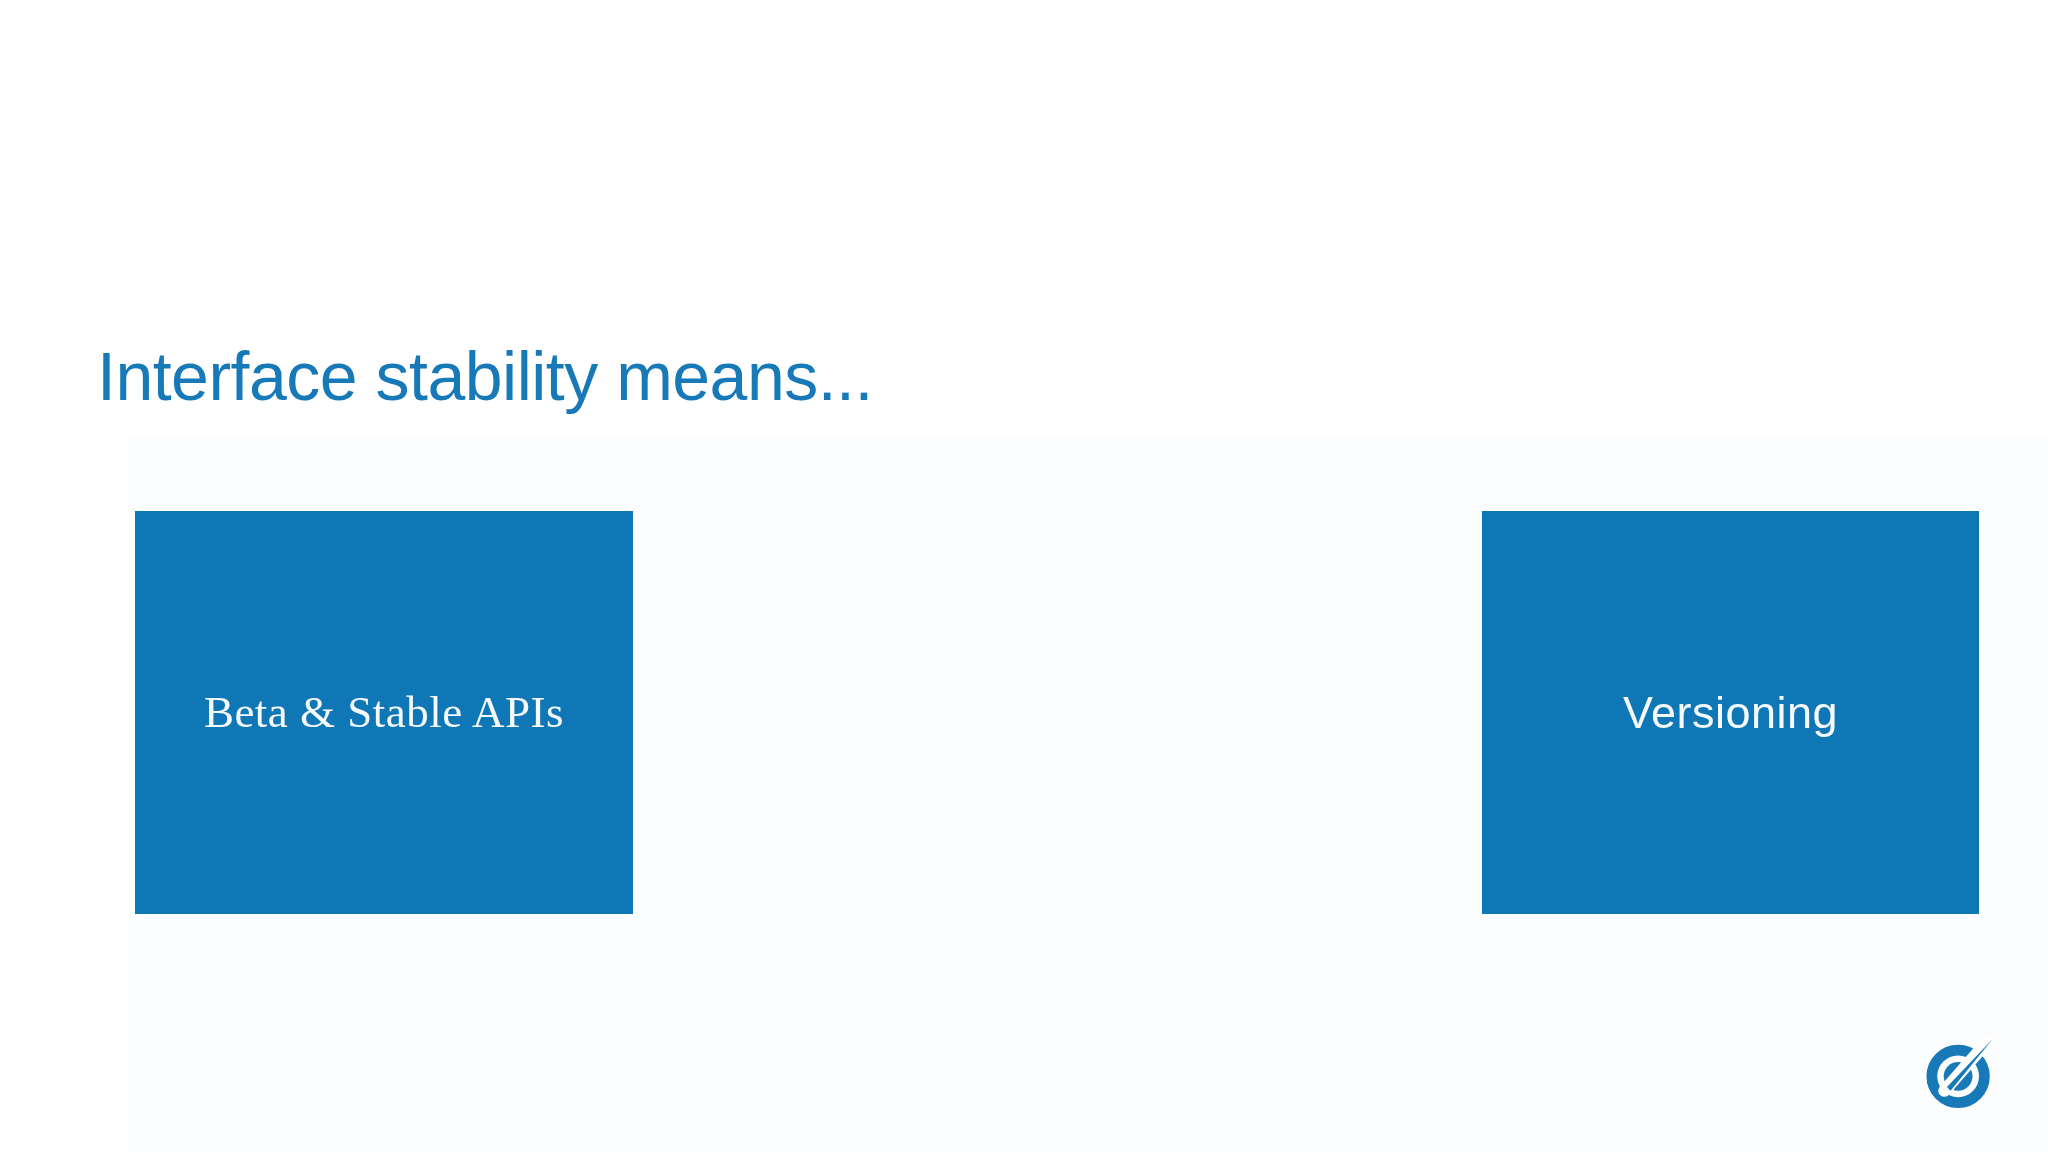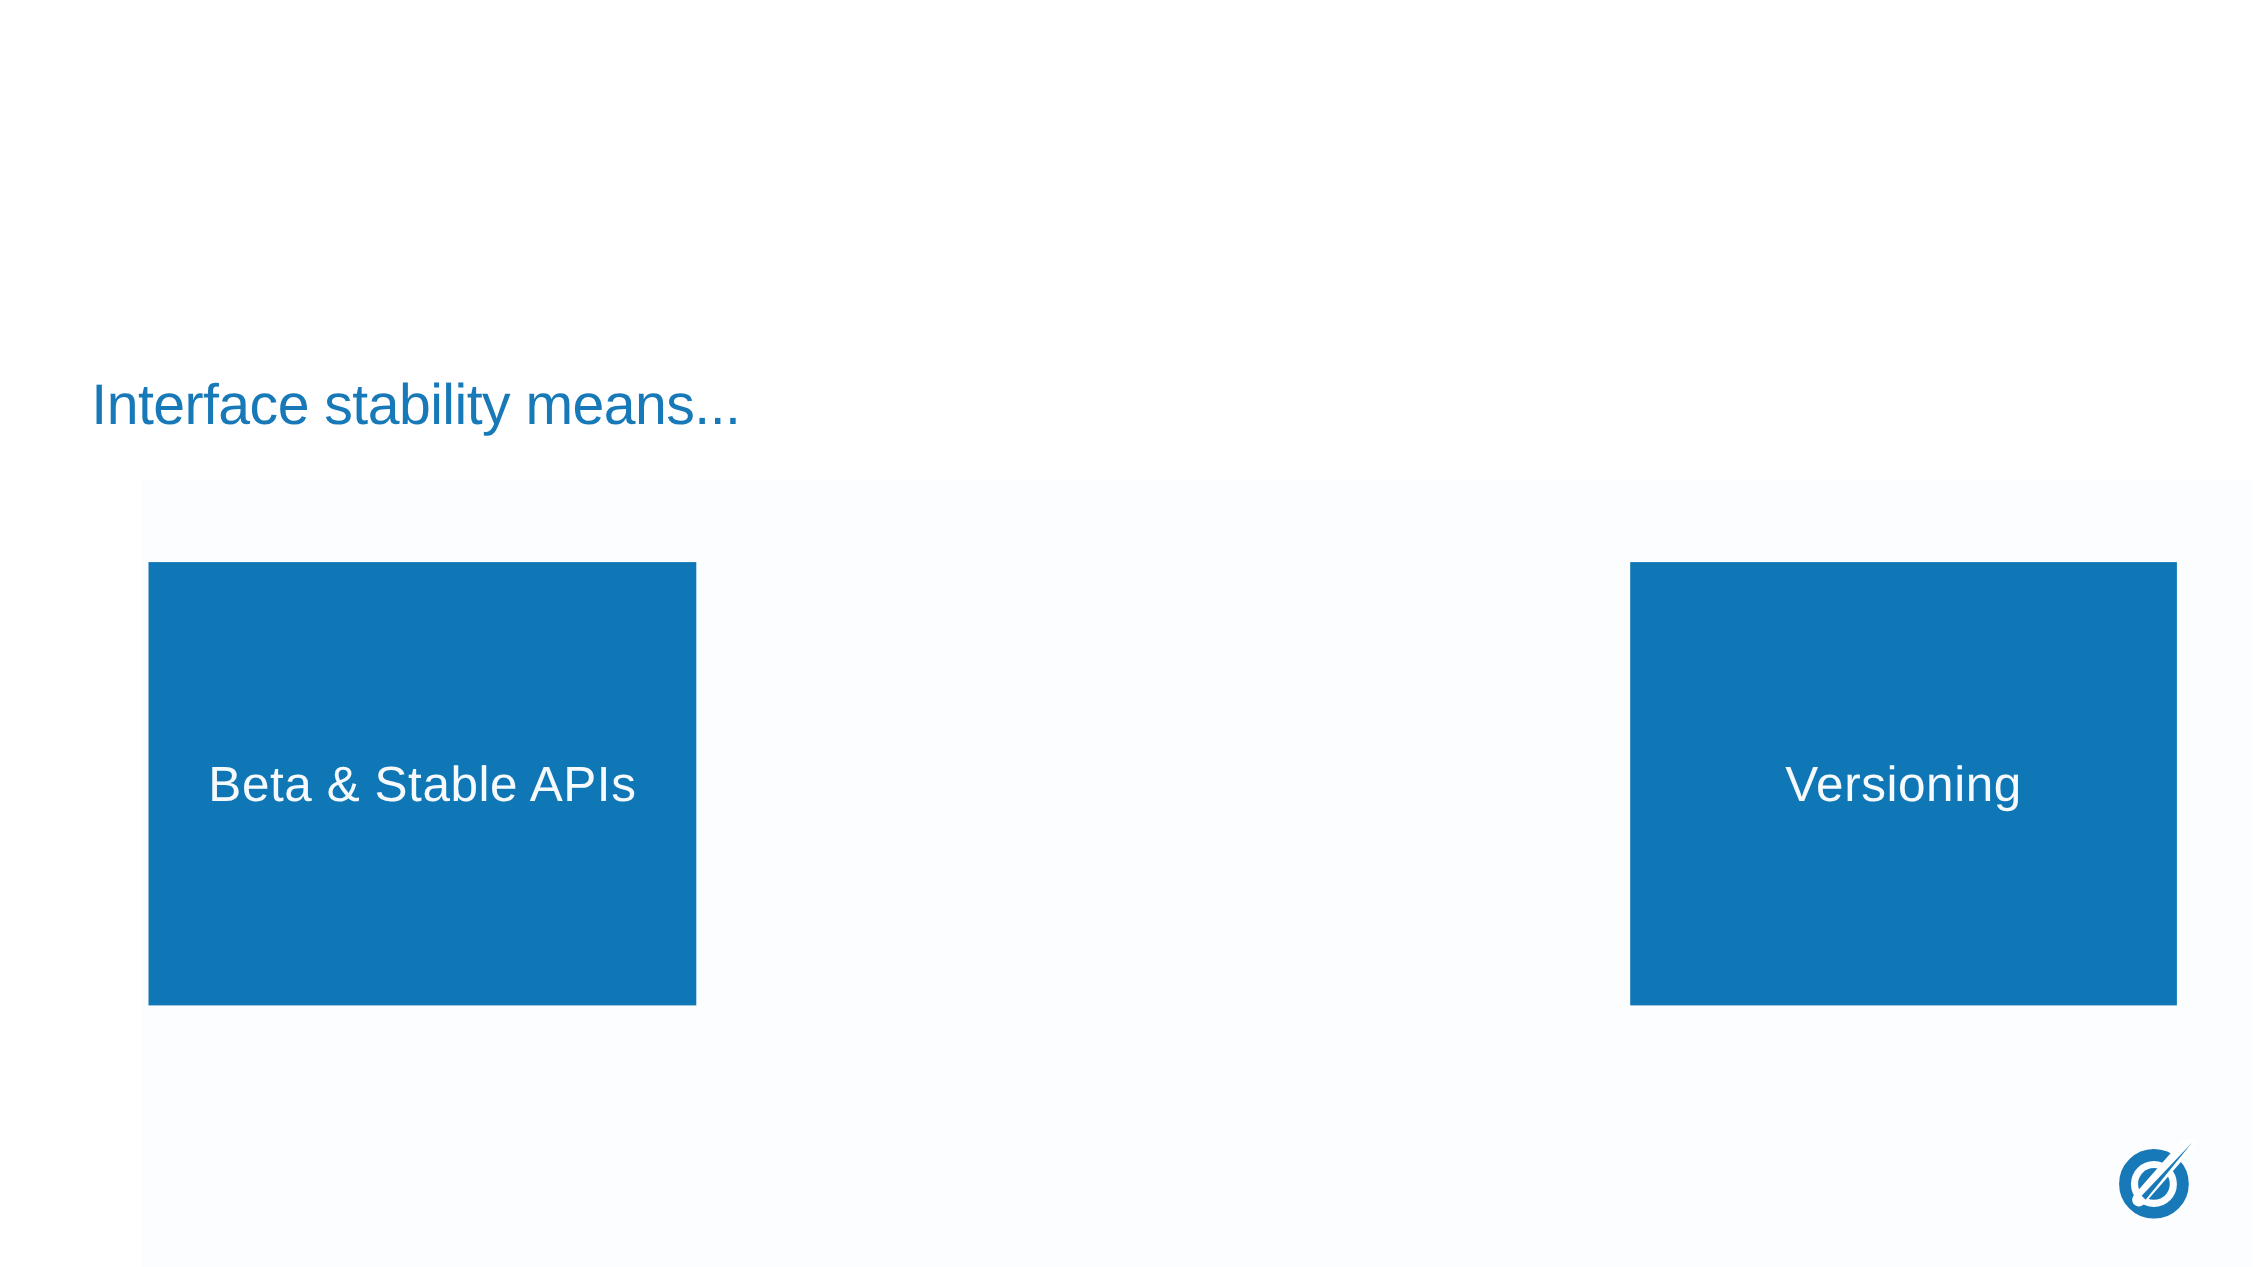--- a/index.html
+++ b/index.html
@@ -21,39 +21,39 @@
     width: 2048px; height: 1152px;
     background: var(--bg);
   }
   .bg-tint {
     position: absolute;
     left: 128px; top: 436px; right: 0; bottom: 0;
     background: #fcfdfe;
   }
   .slide-title {
     position: absolute;
-    left: 83px; top: 342px;
-    font-size: 52px;
+    left: 97px; top: 342px;
+    font-size: 68px;
     font-weight: 300;
     letter-spacing: -0.5px;
     line-height: 1;
     color: var(--title-text);
     white-space: nowrap;
   }
   .card {
     position: absolute;
     top: 511px;
     height: 403px;
     background: var(--card-fill);
     display: flex;
     align-items: center;
     justify-content: center;
     text-align: center;
   }
-  .card-1 { left: 135px;  width: 498px; }
+  .card-1 { left: 135px;  width: 498px; font-family: Liberation Serif, serif; }
   .card-2 { left: 823px;  width: 497px; }
   .card-3 { left: 1482px; width: 497px; text-align: center; }
   .card-label {
     color: var(--card-text);
     font-size: 45px;
     font-weight: 300;
     letter-spacing: 0.5px;
     line-height: 1.4;
     white-space: pre-line;
   }

